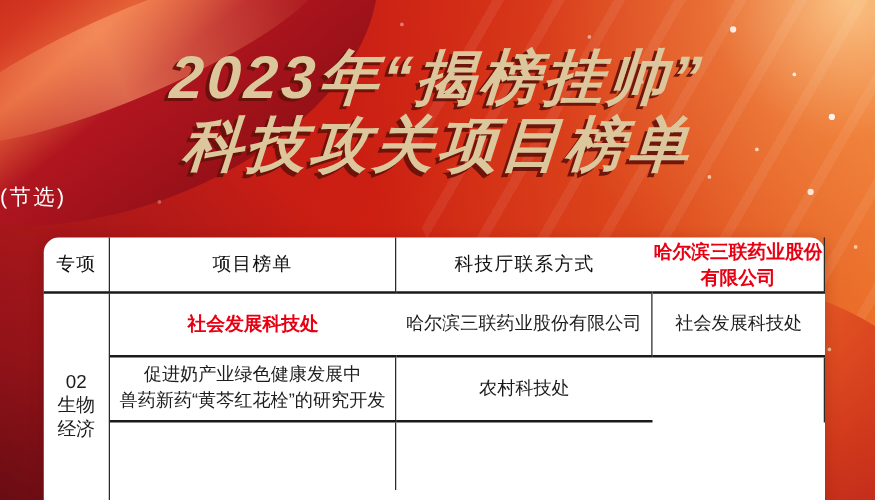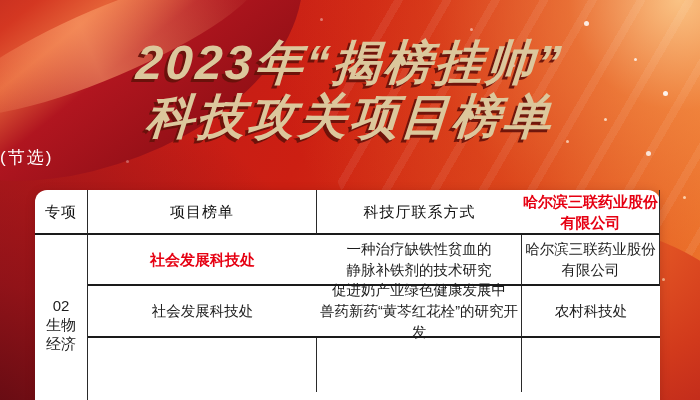--- a/index.html
+++ b/index.html
@@ -153,24 +153,20 @@
       <span>02</span>
       <span>生物</span>
       <span>经济</span>
     </div>
 
     <div class="cell v-div h-div hl">
       <span>哈尔滨三联药业股份有限公司</span>
     </div>
     <div class="cell h-div hl">社会发展科技处</div>
 
-    <div class="cell v-div h-div">
-      <span>一种治疗缺铁性贫血的</span>
-      <span>静脉补铁剂的技术研究</span>
-    </div>
     <div class="cell v-div h-div">哈尔滨三联药业股份有限公司</div>
     <div class="cell h-div">社会发展科技处</div>
 
     <div class="cell v-div h-div">
       <span>促进奶产业绿色健康发展中</span>
       <span>兽药新药“黄芩红花栓”的研究开发</span>
     </div>
     <div class="cell h-div">农村科技处</div>
 
     <div class="cell v-div"></div>

